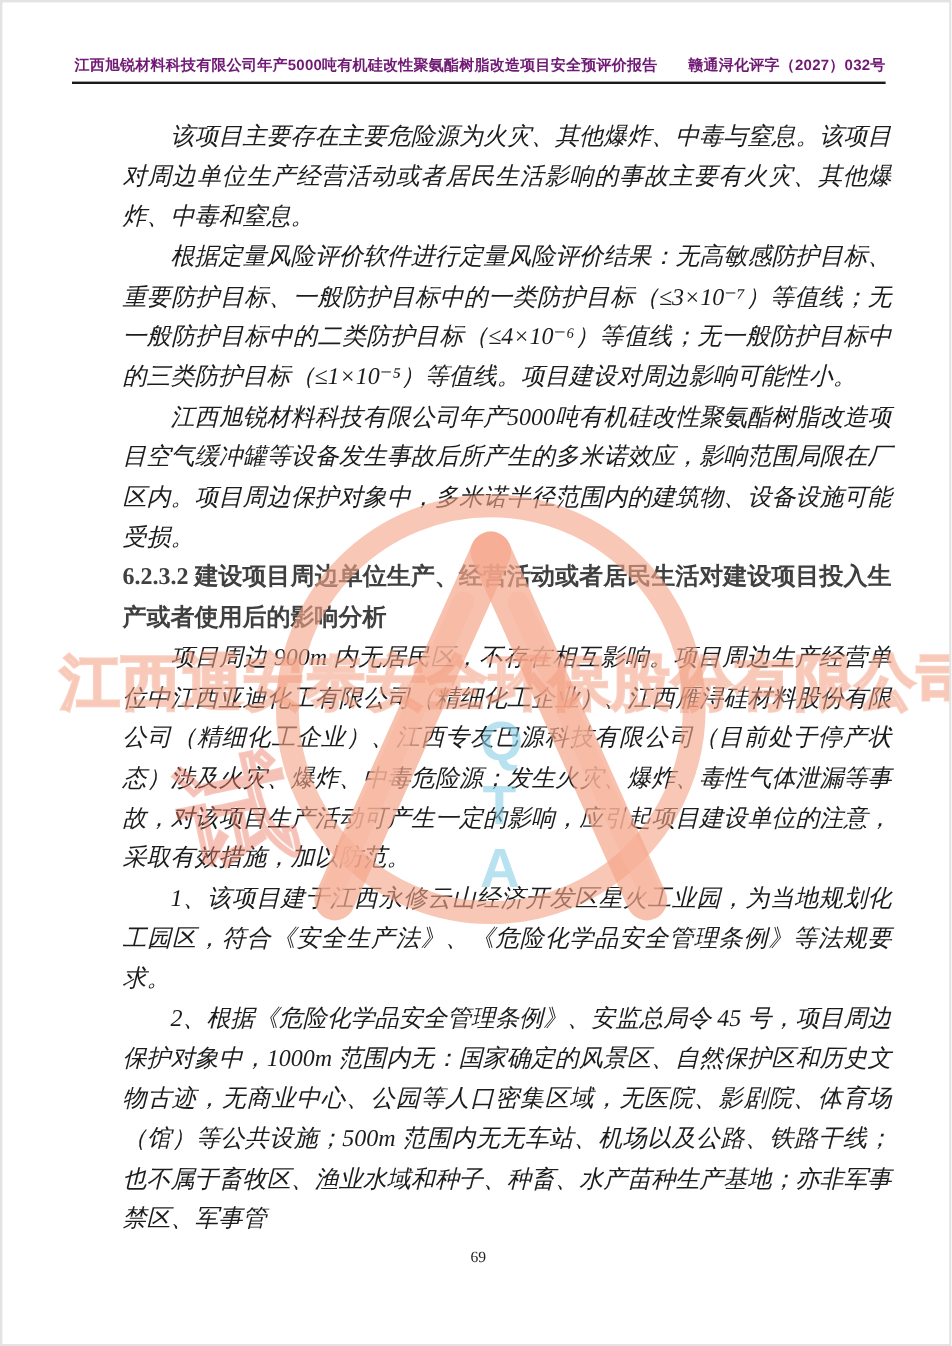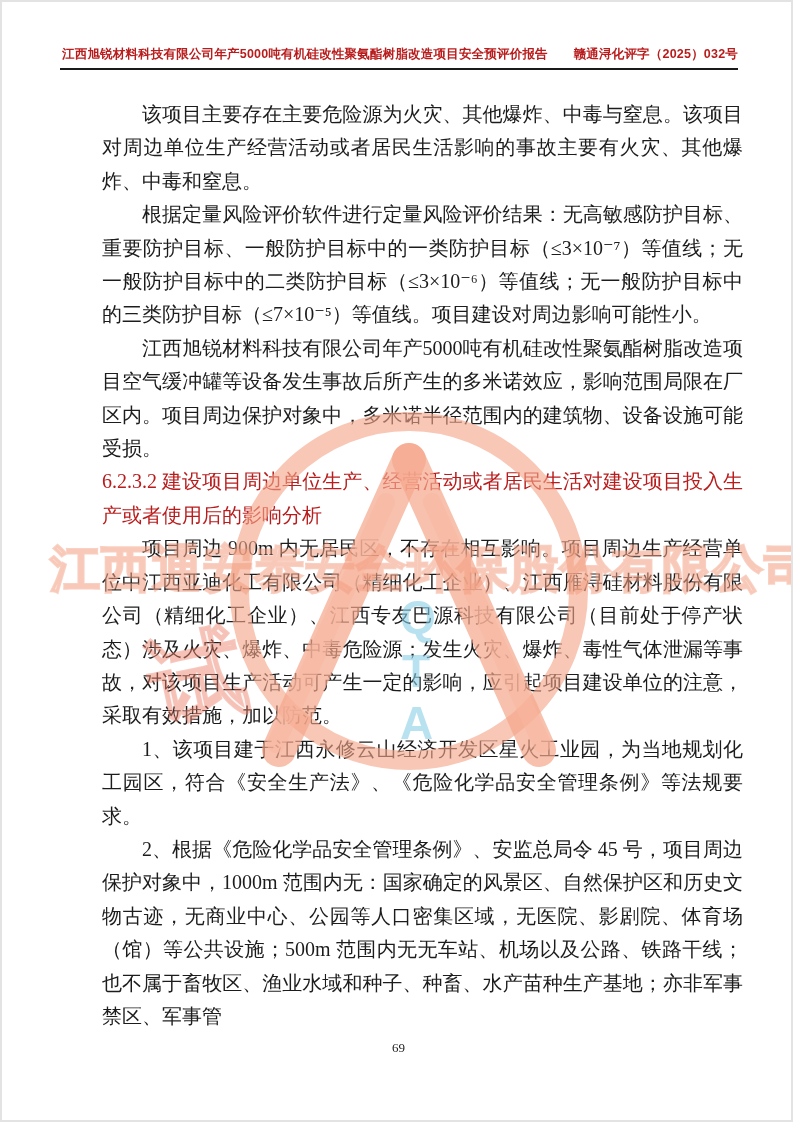--- a/index.html
+++ b/index.html
@@ -11,36 +11,36 @@
     box-sizing:border-box;
     border:2px solid #e3e3e3;
     font-family:"Liberation Serif","DejaVu Serif",serif;
     color:#1c1c1c;
   }
   
   .hdr{
     position:absolute;left:60px;top:44px;width:676px;
     display:flex;justify-content:space-between;align-items:baseline;
     font-family:"Liberation Sans","DejaVu Sans",sans-serif;
-    font-weight:bold;font-size:12.5px;color:#b91c1c;
+    font-weight:bold;font-size:12.5px;color:#701a75;
     letter-spacing:.2px;white-space:nowrap;text-align:center;
   }
   .hdr-rule{
     position:absolute;left:58px;top:66px;width:678px;height:0;
     border-top:2px solid #1a1a1a;
   }
   
   .content{
     position:absolute;left:100px;top:96px;width:641px;
     font-size:20px;line-height:33.4px;
     text-align:justify;
   }
-  .para{margin:0;text-indent:2em;}
+  .para{margin:0;text-indent:2em;font-style:italic;}
   .heading{
-    margin:0;text-indent:0;font-weight:normal;color:#b91c1c;
+    margin:0;text-indent:0;font-weight:bold;color:#404040;
     font-family:"Liberation Serif","DejaVu Serif",serif;
   }
   
   .footer{
     position:absolute;left:0;top:1038px;width:793px;text-align:center;
     font-size:13px;color:#222;
   }
   
   .wm{position:absolute;inset:0;pointer-events:none;}
   .wm-ring{
@@ -70,27 +70,27 @@
     transform:rotate(-12deg);
   }
 </style>
 </head>
 <body>
 
 <div class="page">
 
   <div class="hdr">
     <span>江西旭锐材料科技有限公司年产5000吨有机硅改性聚氨酯树脂改造项目安全预评价报告</span>
-    <span>赣通浔化评字（2025）032号</span>
+    <span>赣通浔化评字（2027）032号</span>
   </div>
   <div class="hdr-rule"></div>
 
   <div class="content">
     <p class="para">该项目主要存在主要危险源为火灾、其他爆炸、中毒与窒息。该项目对周边单位生产经营活动或者居民生活影响的事故主要有火灾、其他爆炸、中毒和窒息。</p>
-    <p class="para">根据定量风险评价软件进行定量风险评价结果：无高敏感防护目标、重要防护目标、一般防护目标中的一类防护目标（≤3×10⁻⁷）等值线；无一般防护目标中的二类防护目标（≤3×10⁻⁶）等值线；无一般防护目标中的三类防护目标（≤7×10⁻⁵）等值线。项目建设对周边影响可能性小。</p>
+    <p class="para">根据定量风险评价软件进行定量风险评价结果：无高敏感防护目标、重要防护目标、一般防护目标中的一类防护目标（≤3×10⁻⁷）等值线；无一般防护目标中的二类防护目标（≤4×10⁻⁶）等值线；无一般防护目标中的三类防护目标（≤1×10⁻⁵）等值线。项目建设对周边影响可能性小。</p>
     <p class="para">江西旭锐材料科技有限公司年产5000吨有机硅改性聚氨酯树脂改造项目空气缓冲罐等设备发生事故后所产生的多米诺效应，影响范围局限在厂区内。项目周边保护对象中，多米诺半径范围内的建筑物、设备设施可能受损。</p>
     <p class="heading">6.2.3.2 建设项目周边单位生产、经营活动或者居民生活对建设项目投入生产或者使用后的影响分析</p>
     <p class="para">项目周边 900m 内无居民区，不存在相互影响。项目周边生产经营单位中江西亚迪化工有限公司（精细化工企业）、江西雁浔硅材料股份有限公司（精细化工企业）、江西专友巴源科技有限公司（目前处于停产状态）涉及火灾、爆炸、中毒危险源；发生火灾、爆炸、毒性气体泄漏等事故，对该项目生产活动可产生一定的影响，应引起项目建设单位的注意，采取有效措施，加以防范。</p>
     <p class="para">1、该项目建于江西永修云山经济开发区星火工业园，为当地规划化工园区，符合《安全生产法》、《危险化学品安全管理条例》等法规要求。</p>
     <p class="para">2、根据《危险化学品安全管理条例》、安监总局令 45 号，项目周边保护对象中，1000m 范围内无：国家确定的风景区、自然保护区和历史文物古迹，无商业中心、公园等人口密集区域，无医院、影剧院、体育场（馆）等公共设施；500m 范围内无无车站、机场以及公路、铁路干线；也不属于畜牧区、渔业水域和种子、种畜、水产苗种生产基地；亦非军事禁区、军事管</p>
   </div>
 
   <div class="footer">69</div>
 
   <div class="wm">

